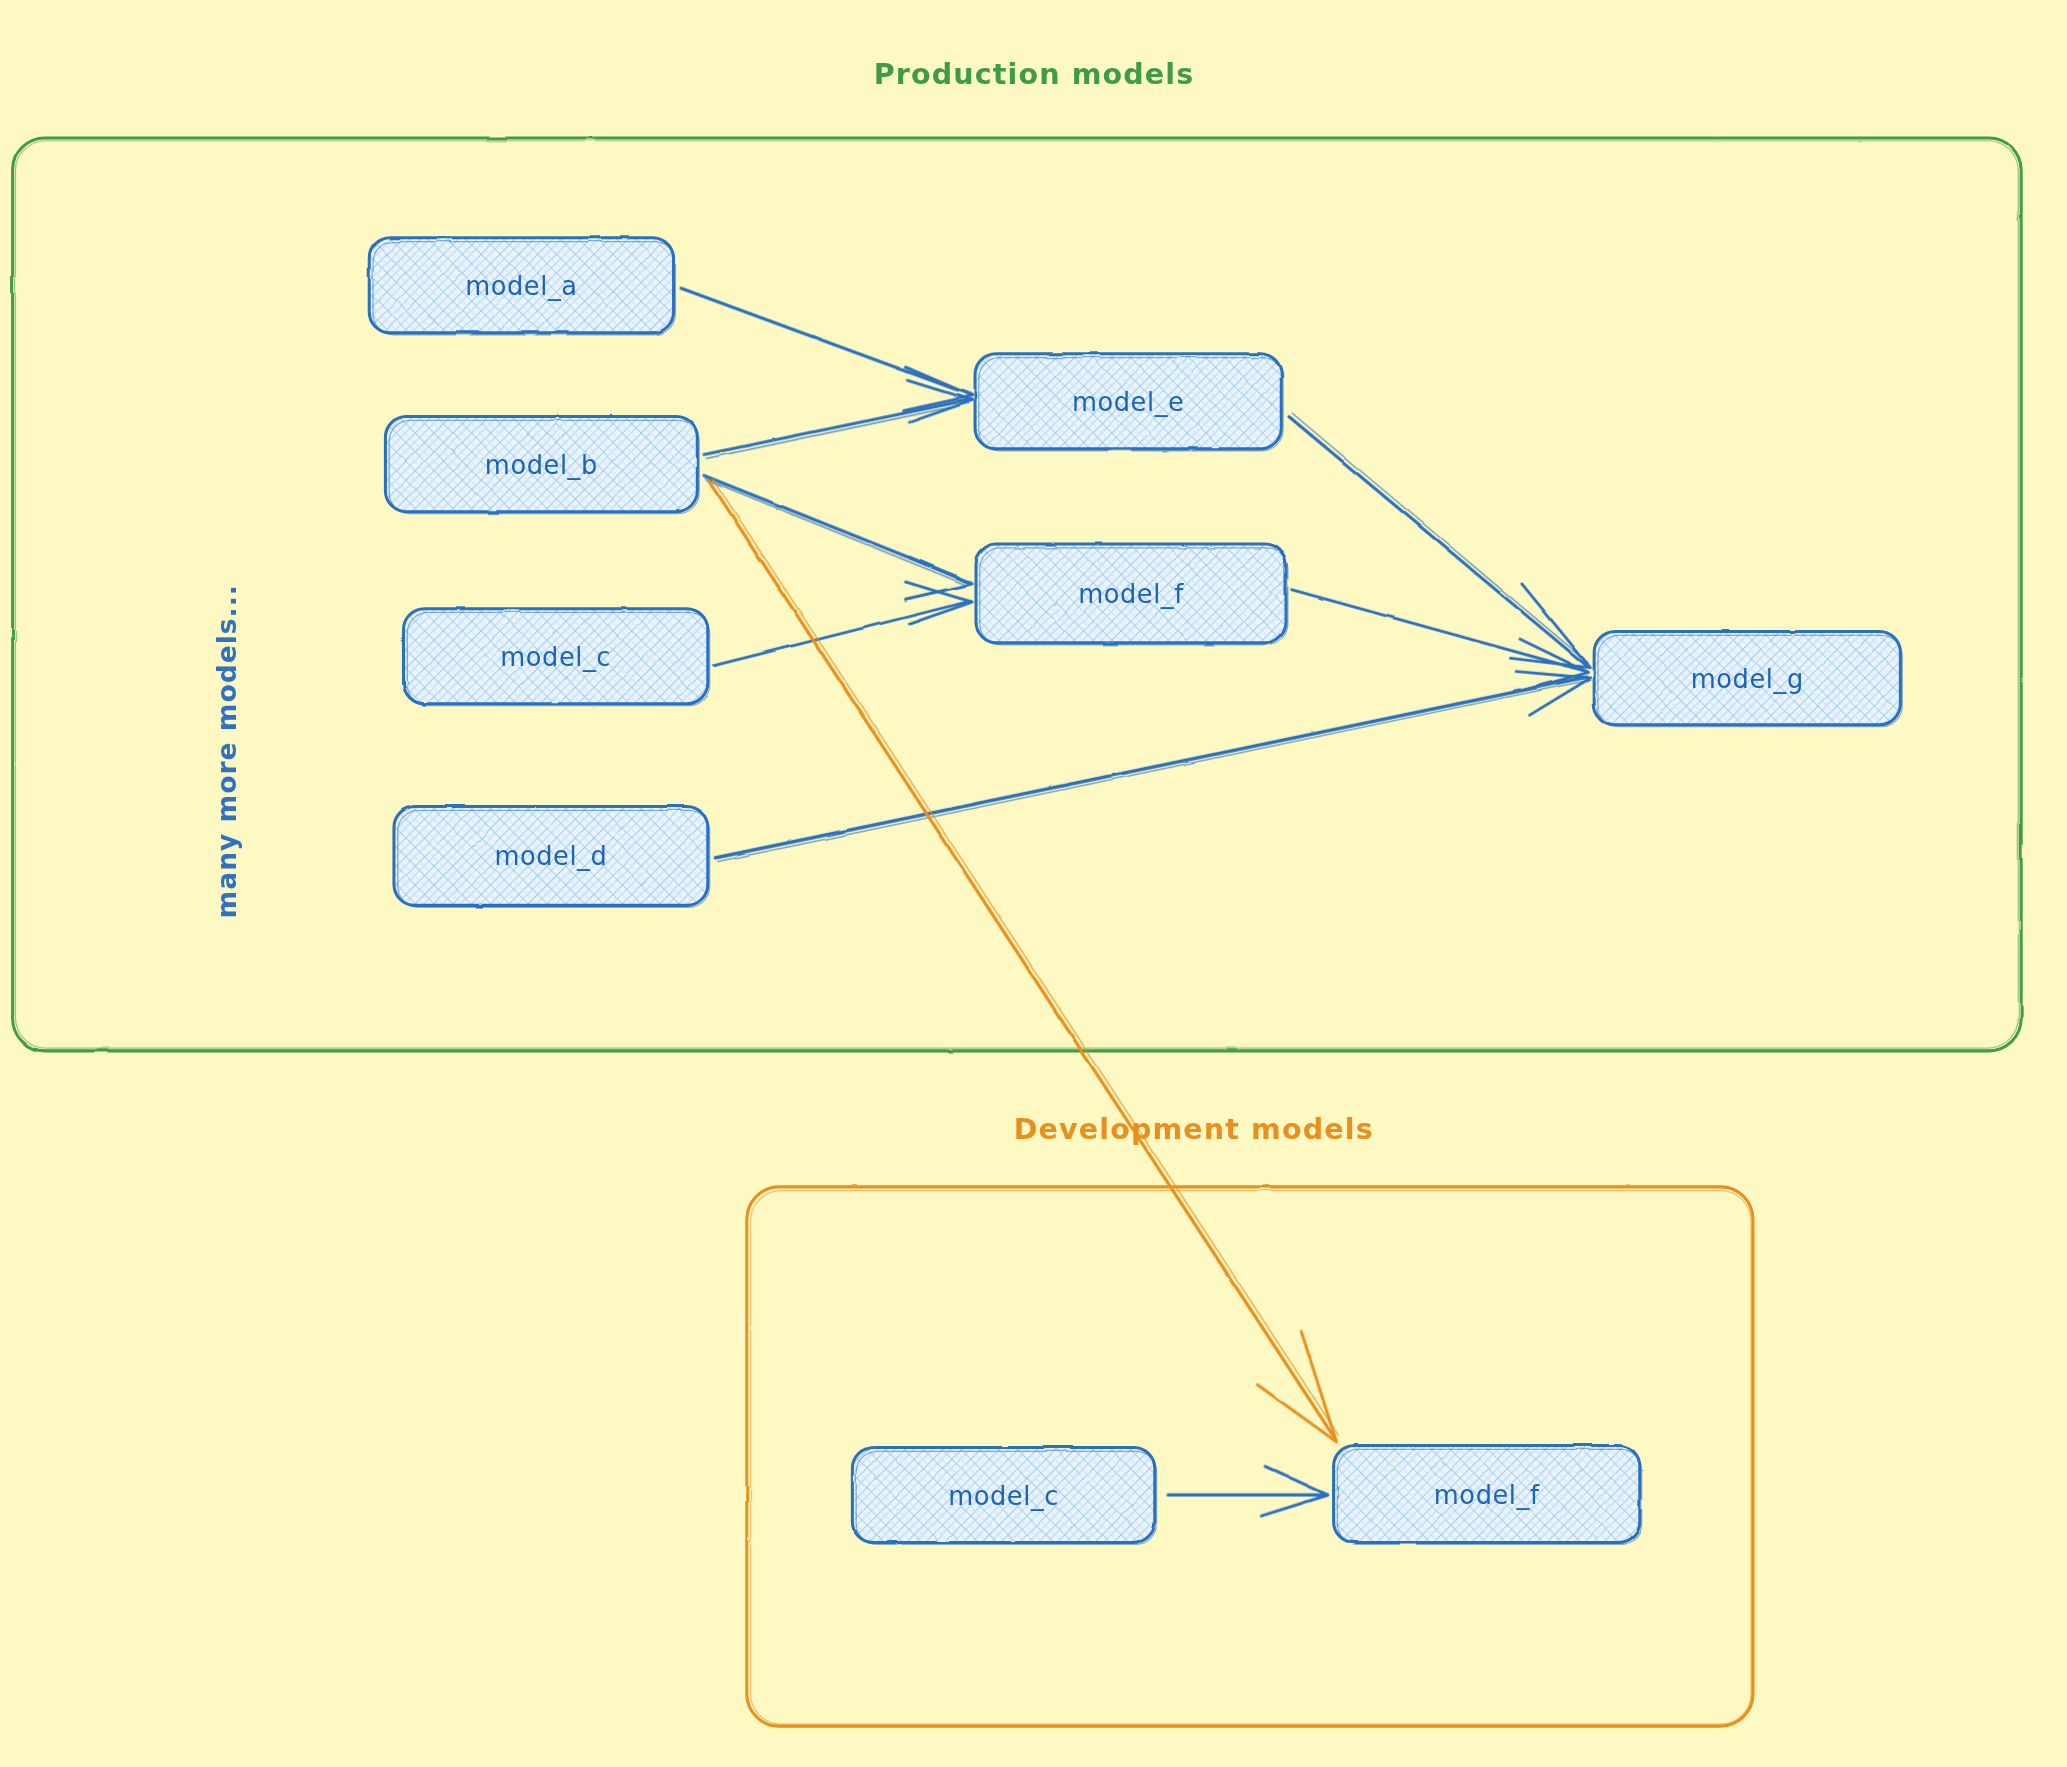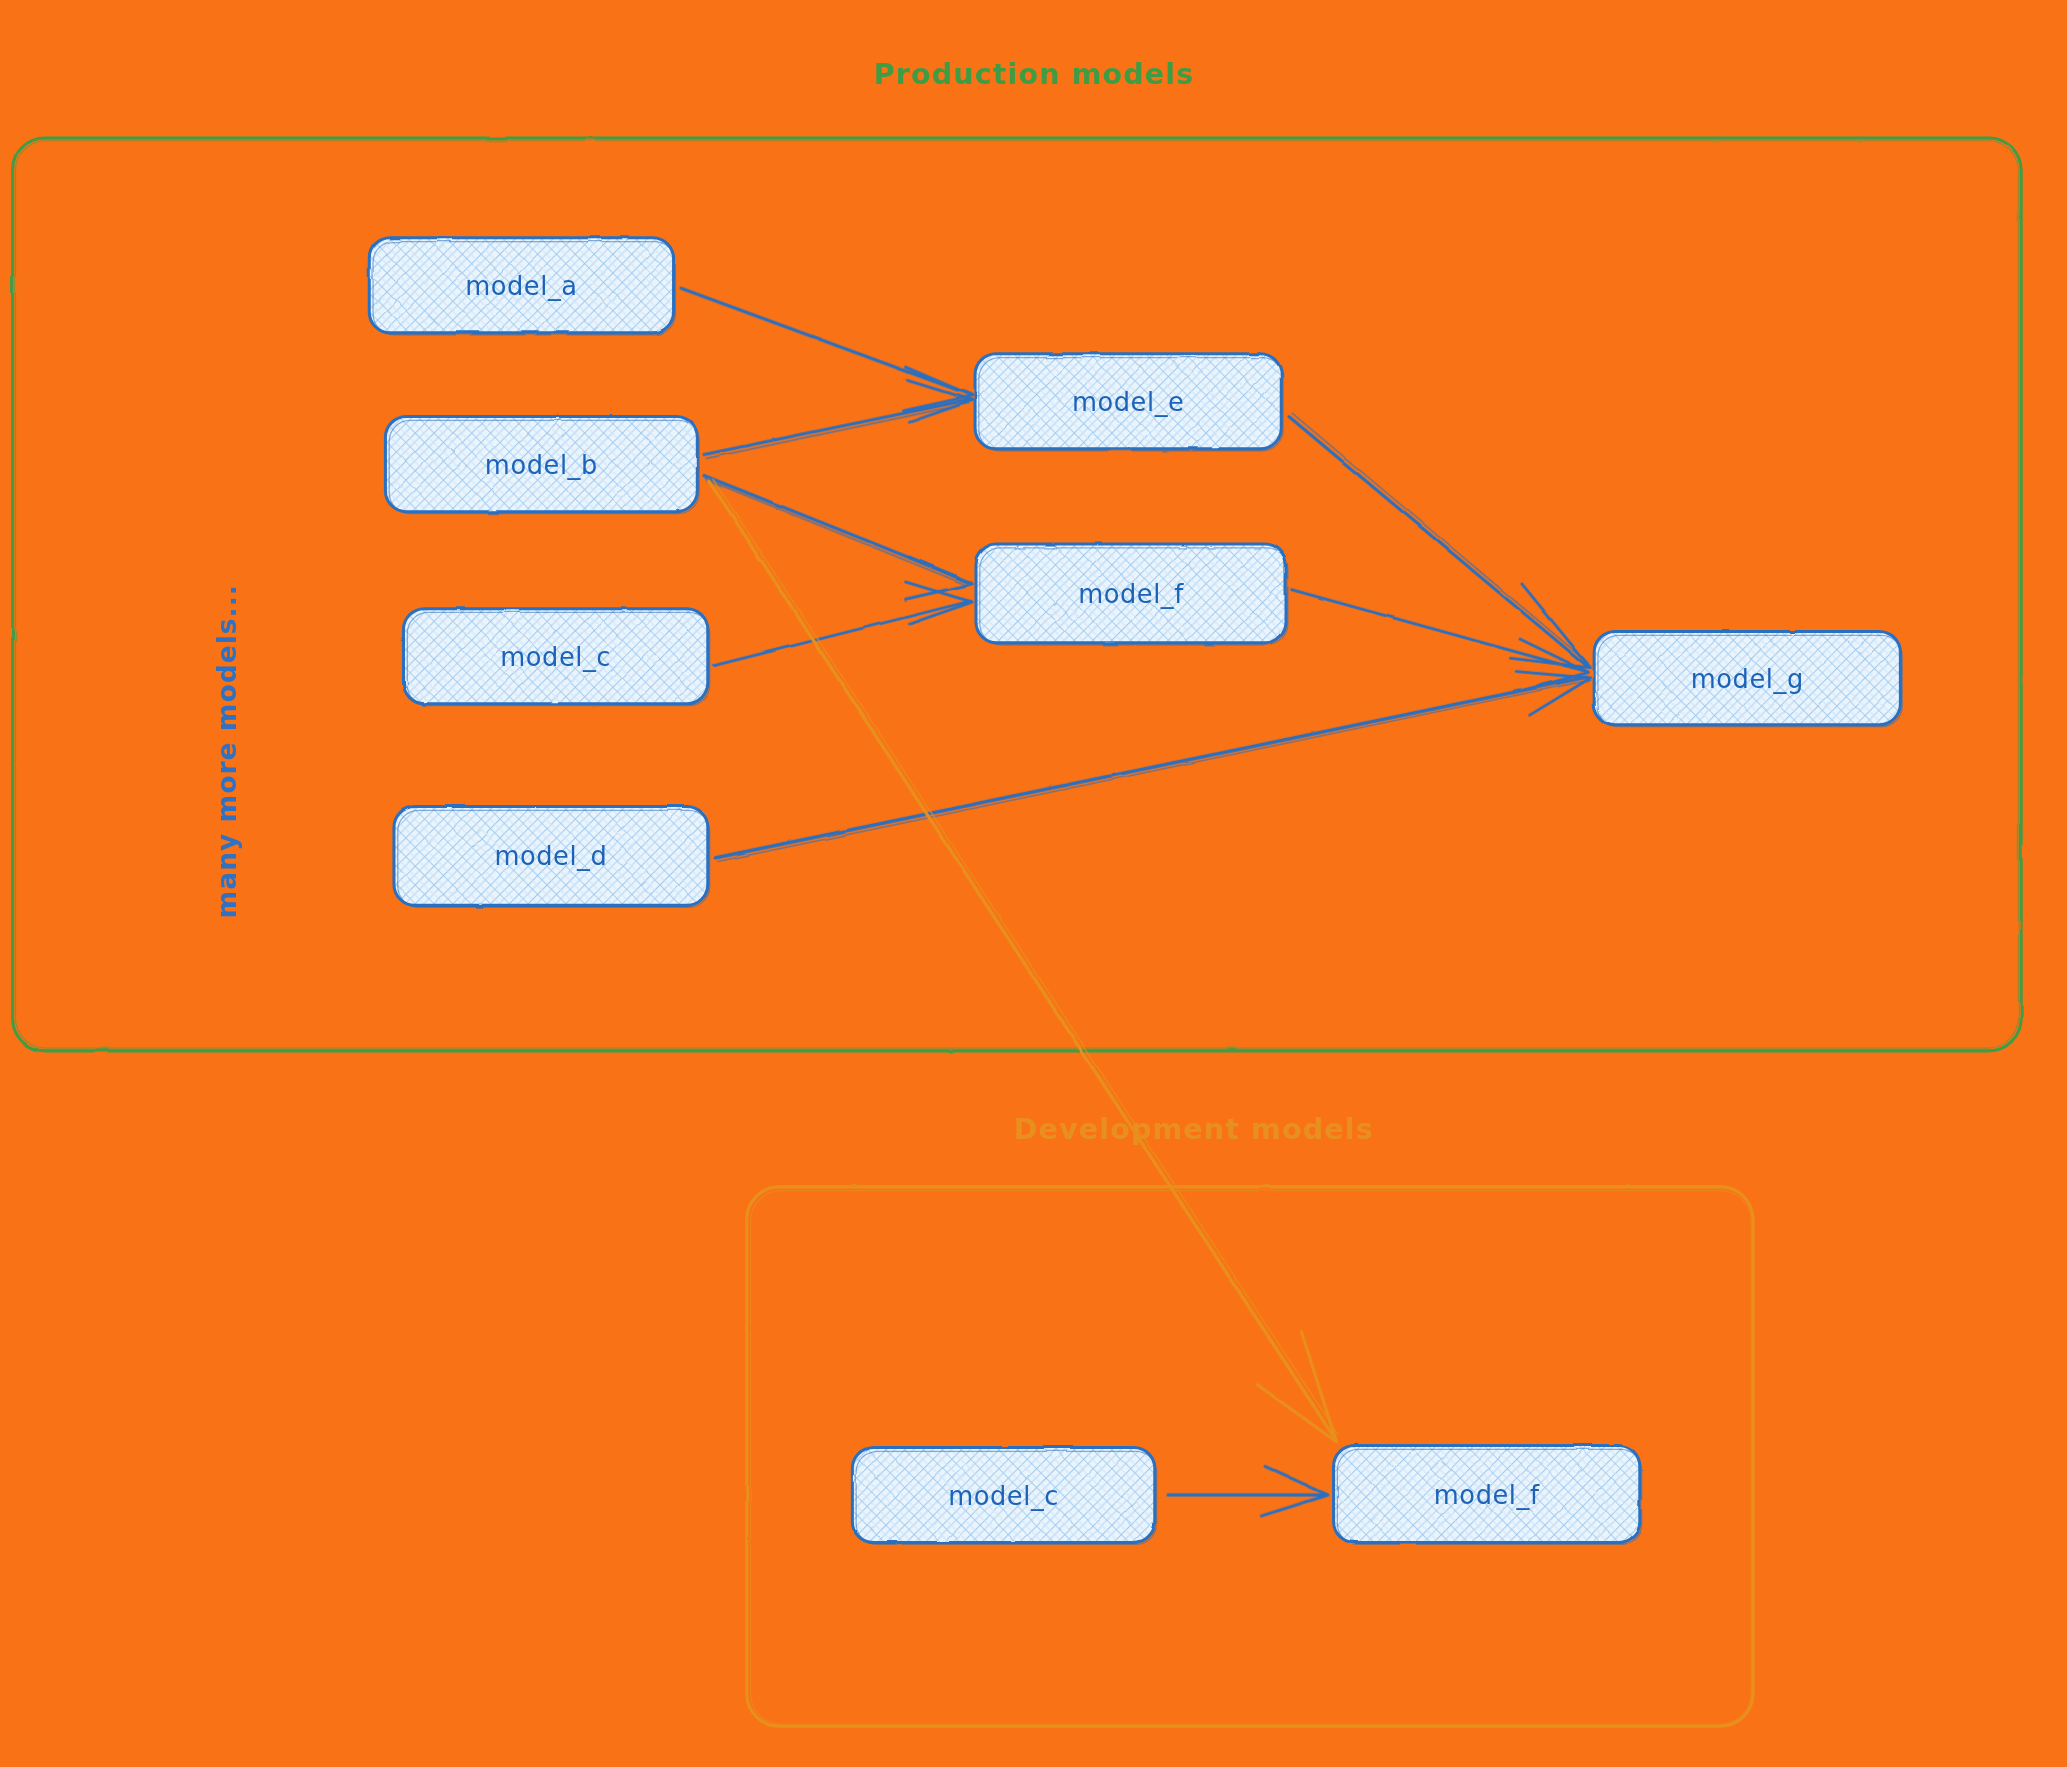--- a/index.html
+++ b/index.html
@@ -7,21 +7,21 @@
     padding: 0;
     background: #ffffff;
   }
   body {
     font-family: "DejaVu Sans", sans-serif;
   }
   #canvas {
     position: relative;
     width: 2068px;
     height: 1767px;
-    background: #f97316;
+    background: #fef9c3;
     overflow: hidden;
   }
   #diagram-svg {
     position: absolute;
     top: 0;
     left: 0;
     width: 2068px;
     height: 1767px;
   }
   .group-title {

